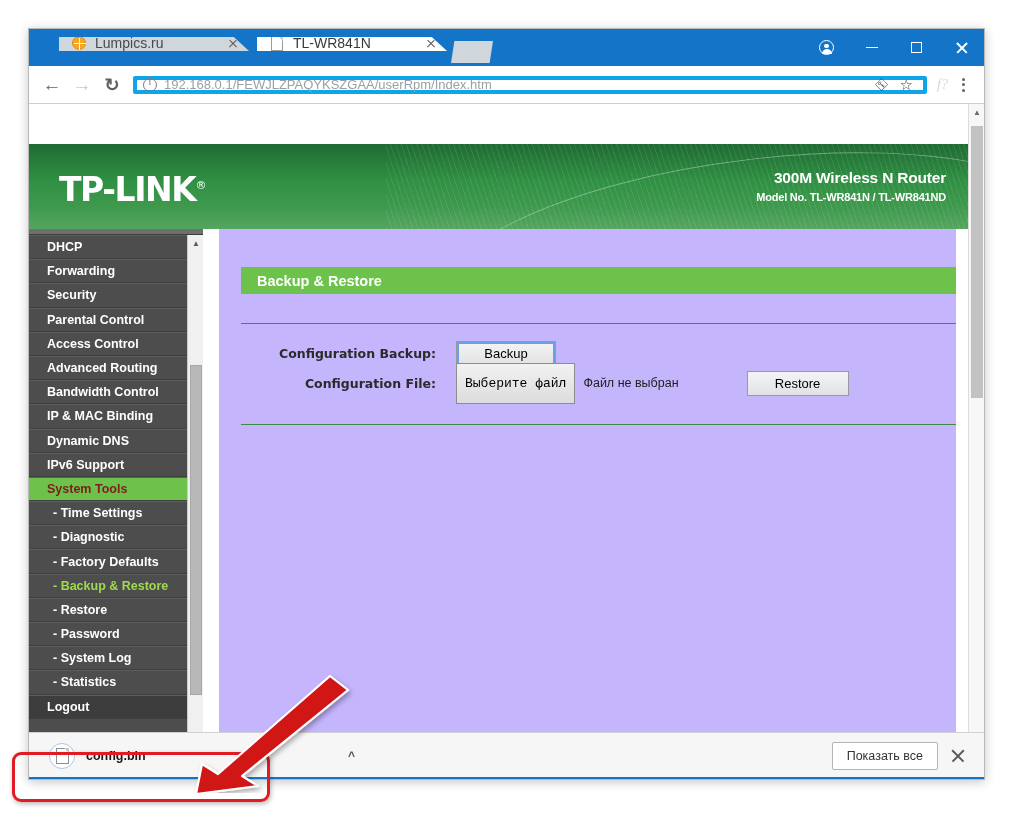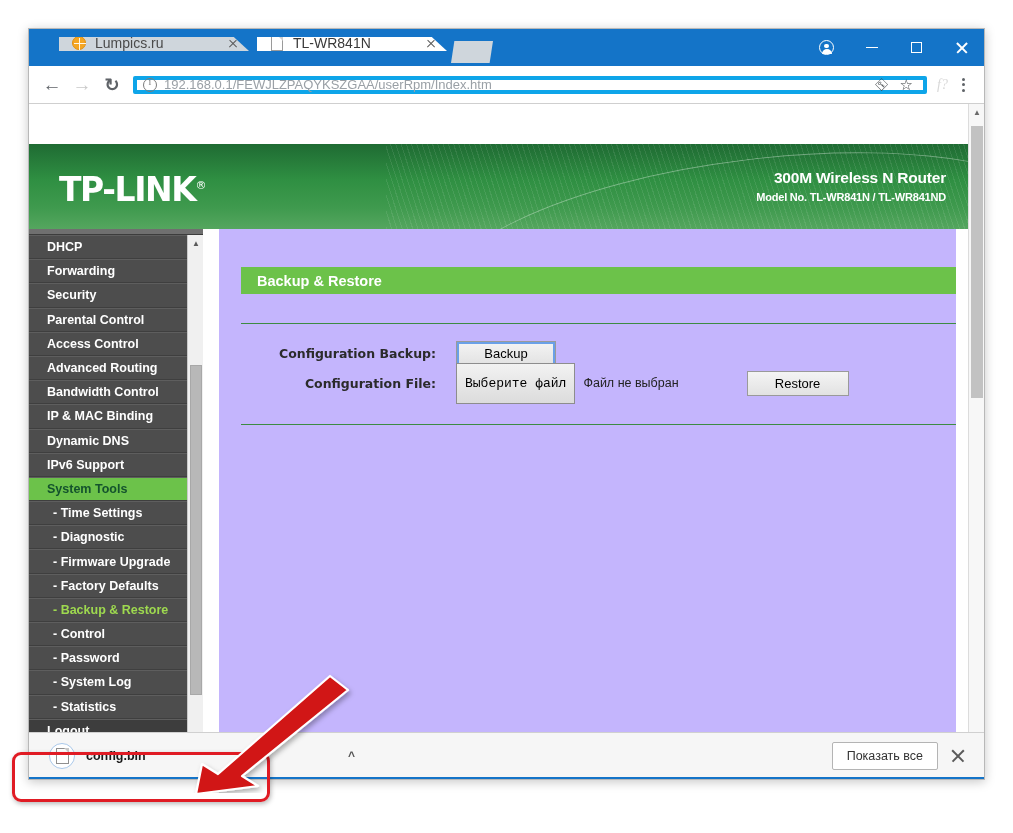--- a/index.html
+++ b/index.html
@@ -183,21 +183,21 @@
   .menu-item {
     height: 24.2px; display: flex; align-items: center;
     padding-left: 18px;
     font-size: 12.5px; font-weight: 700; color: #ffffff;
     background: #4d4d4d;
     border-bottom: 1px solid #3f3f3f;
     border-top: 1px solid #5e5e5e;
     white-space: nowrap;
   }
   .menu-item.sub { padding-left: 24px; font-weight: 700; }
-  .menu-item.active-green { background: #6cc24a; color: #14532d; }
+  .menu-item.active-green { background: #6cc24a; color: #7f1d1d; }
   .menu-item.active-text { color: #9ed94f; }
   .menu-item.logout { background: #3d3d3d; }
   .sidebar-scroll {
     position: absolute; right: 0; top: 6px; bottom: 0; width: 16px;
     background: #f0f0f0; border-left: 1px solid #c9c9c9;
   }
   .sb-arrow {
     position: absolute; left: 0; width: 16px; height: 16px;
     background: #f0f0f0; display: flex; align-items: center; justify-content: center;
     font-size: 8px; color: #5a5a5a;
@@ -421,24 +421,23 @@
                 <div class="menu-item">Parental Control</div>
                 <div class="menu-item">Access Control</div>
                 <div class="menu-item">Advanced Routing</div>
                 <div class="menu-item">Bandwidth Control</div>
                 <div class="menu-item">IP &amp; MAC Binding</div>
                 <div class="menu-item">Dynamic DNS</div>
                 <div class="menu-item">IPv6 Support</div>
                 <div class="menu-item active-green">System Tools</div>
                 <div class="menu-item sub">- Time Settings</div>
                 <div class="menu-item sub">- Diagnostic</div>
-                <div class="menu-item sub">- Firmware Upgrade</div>
                 <div class="menu-item sub">- Factory Defaults</div>
                 <div class="menu-item sub active-text">- Backup &amp; Restore</div>
-                <div class="menu-item sub">- Control</div>
+                <div class="menu-item sub">- Restore</div>
                 <div class="menu-item sub">- Password</div>
                 <div class="menu-item sub">- System Log</div>
                 <div class="menu-item sub">- Statistics</div>
                 <div class="menu-item logout">Logout</div>
               </div>
             <div class="sidebar-scroll">
               <div class="sb-arrow up">▲</div>
               <div class="sb-thumb"></div>
               <div class="sb-arrow down">▼</div>
             </div>

